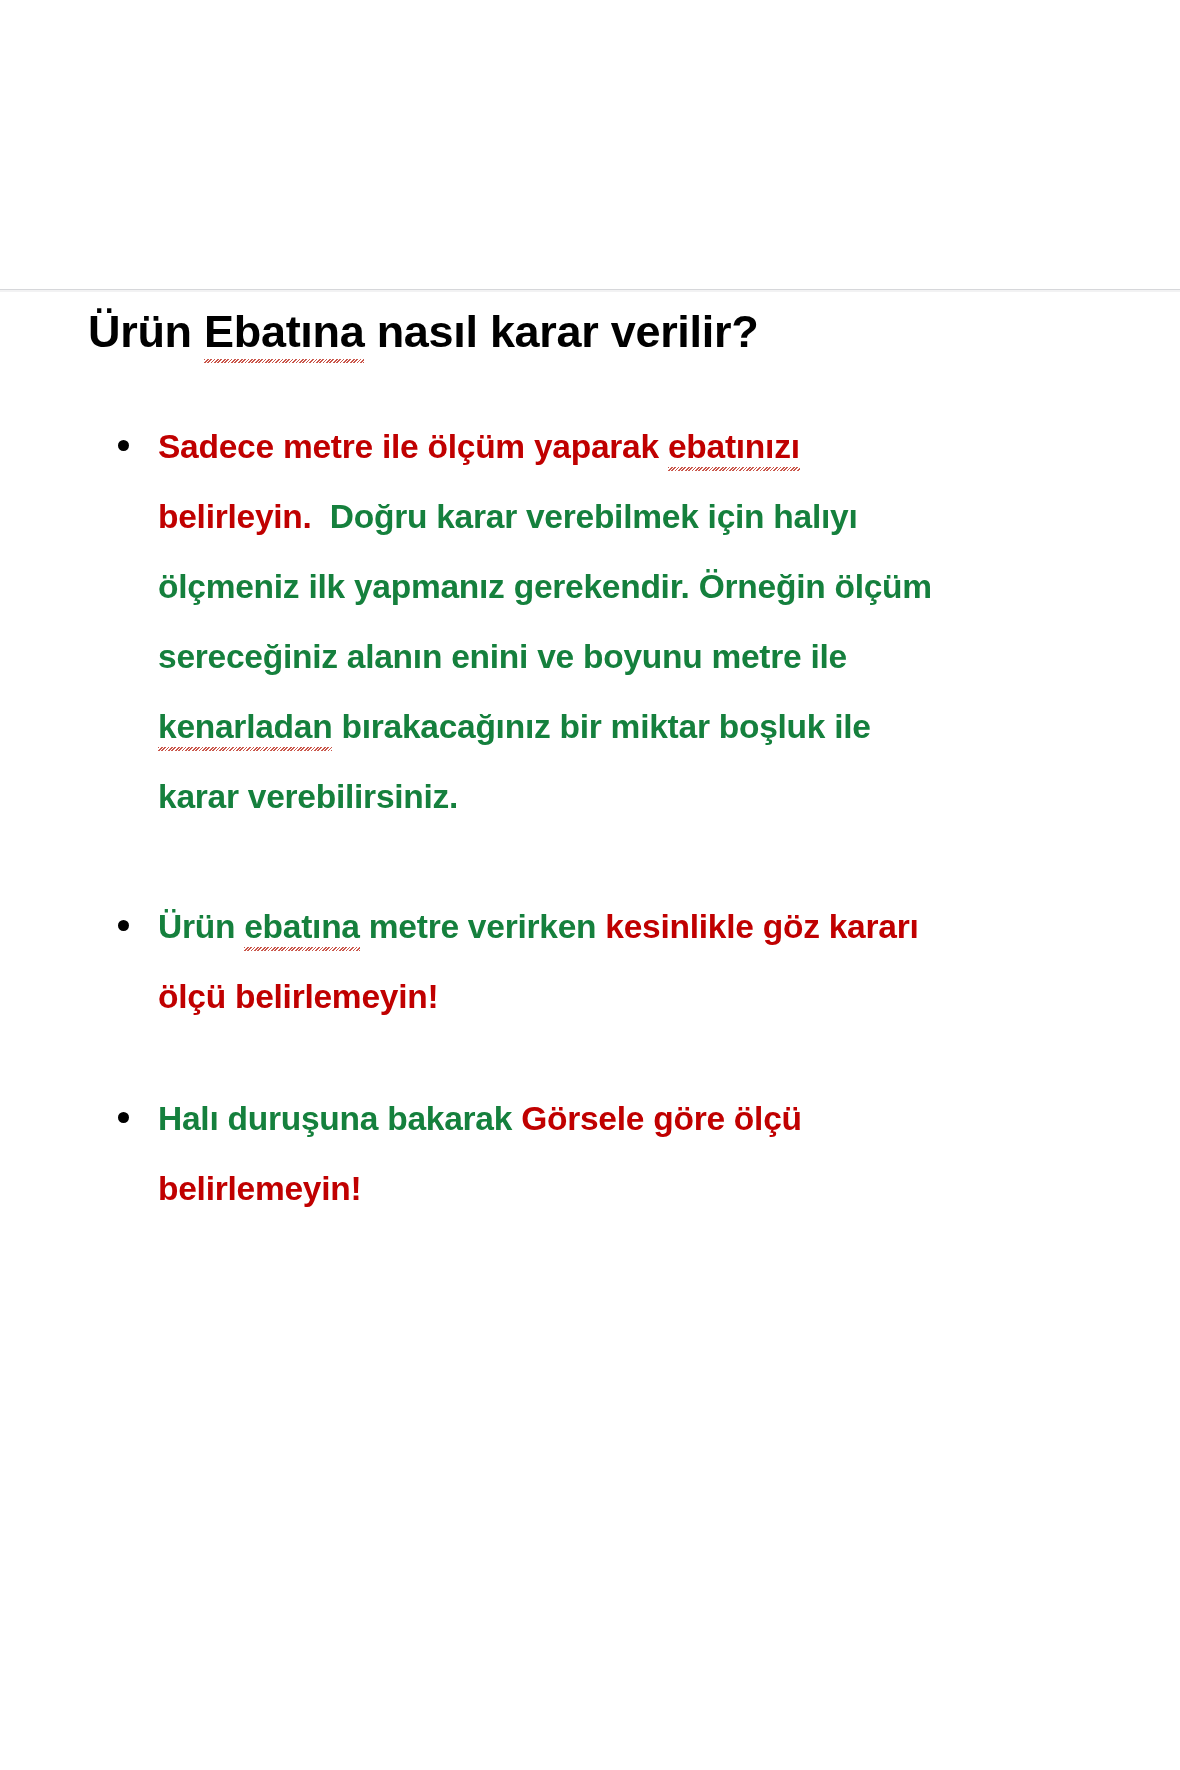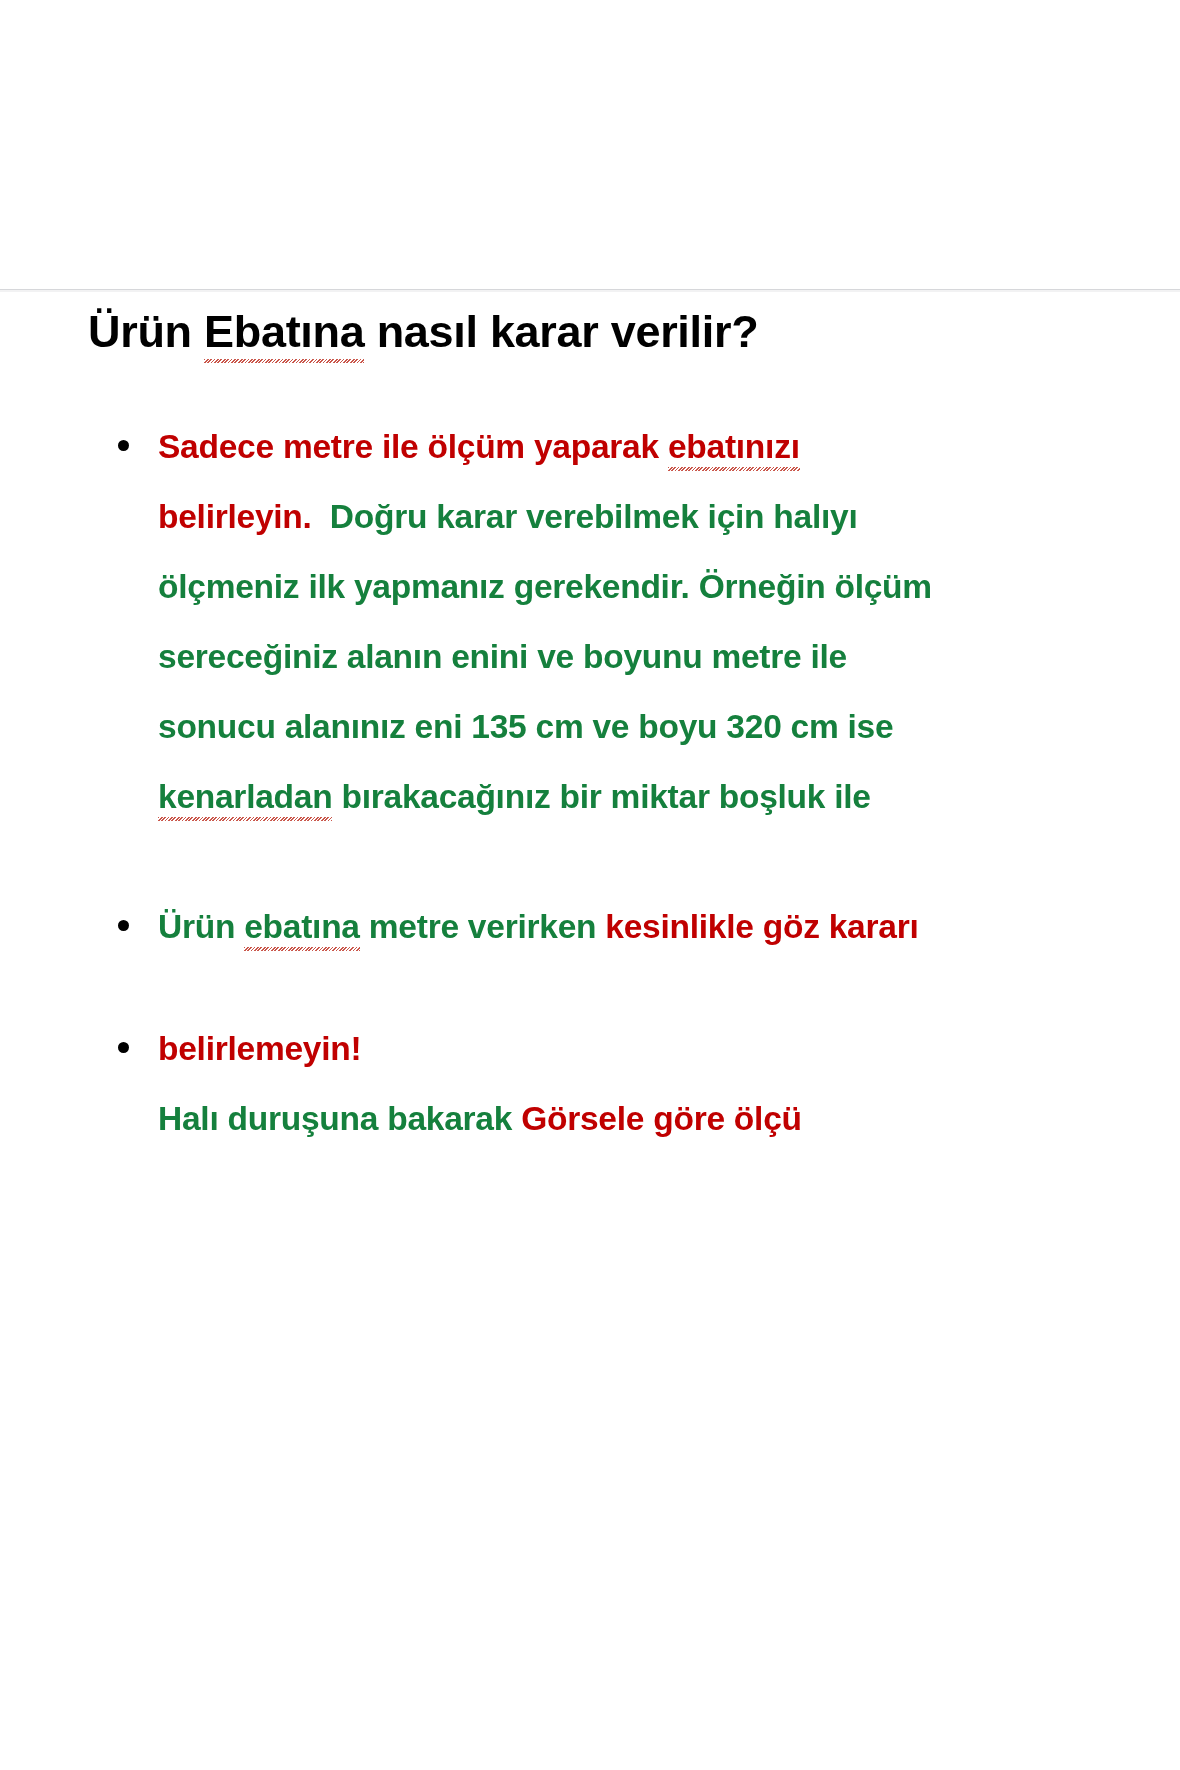--- a/index.html
+++ b/index.html
@@ -143,29 +143,30 @@
     <span>Ürün </span><span class="sp">Ebatına</span><span> nasıl karar verilir?</span>
   </div>
 
   <div id="bullet-list">
       <div class="bullet-item">
         <span class="bullet-marker"></span>
         <div class="nowrapline"><span class="red">Sadece metre ile ölçüm yaparak </span><span class="red sp">ebatınızı</span></div>
         <div class="nowrapline"><span class="red">belirleyin.</span><span class="black">&nbsp;&nbsp;Doğru karar verebilmek için halıyı</span></div>
         <div class="nowrapline"><span class="black">ölçmeniz ilk yapmanız gerekendir. Örneğin ölçüm</span></div>
         <div class="nowrapline"><span class="black">sereceğiniz alanın enini ve boyunu metre ile</span></div>
-        <div class="nowrapline"><span class="black">sonucu alanınız eni 135 cm ve boyu 320 cm ise</span></div>
         <div class="nowrapline"><span class="black sp">kenarladan</span><span class="black"> bırakacağınız bir miktar boşluk ile</span></div>
+        <div class="nowrapline"><span class="black">karar verebilirsiniz.</span></div>
       </div>
       <div class="gap-lg"></div>
       <div class="bullet-item">
         <span class="bullet-marker"></span>
         <div class="nowrapline"><span class="black">Ürün </span><span class="black sp">ebatına</span><span class="black"> metre verirken </span><span class="red">kesinlikle göz kararı</span></div>
+        <div class="nowrapline"><span class="red">ölçü belirlemeyin!</span></div>
       </div>
       <div class="gap-md"></div>
       <div class="bullet-item">
         <span class="bullet-marker"></span>
+        <div class="nowrapline"><span class="black">Halı duruşuna bakarak </span><span class="red">Görsele göre ölçü</span></div>
         <div class="nowrapline"><span class="red">belirlemeyin!</span></div>
-        <div class="nowrapline"><span class="black">Halı duruşuna bakarak </span><span class="red">Görsele göre ölçü</span></div>
       </div>
     </div>
 
 </div>
 
 </body></html>

